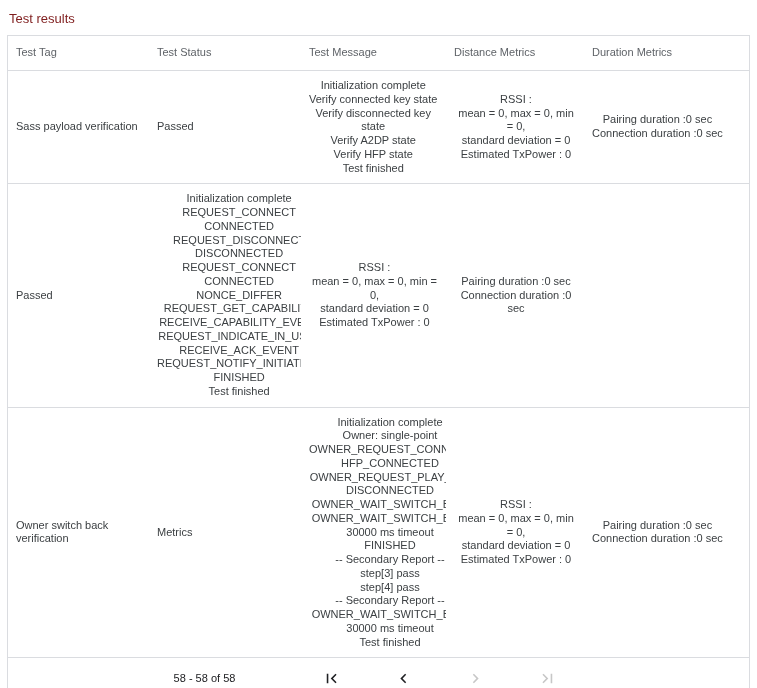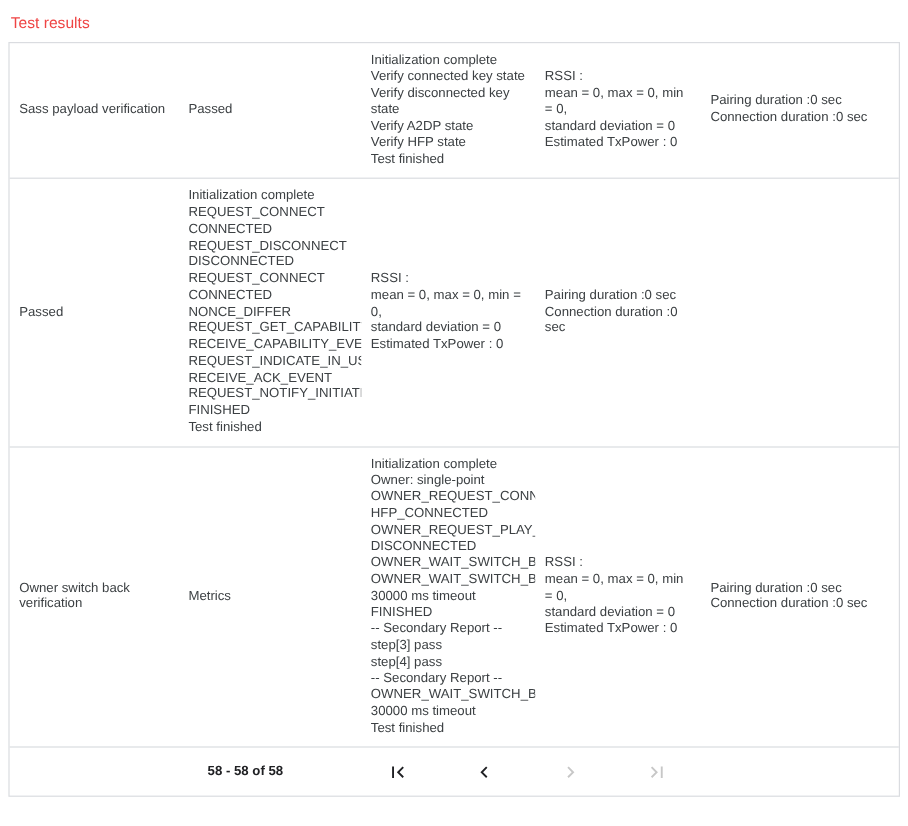--- a/index.html
+++ b/index.html
@@ -7,21 +7,21 @@
   body {
     width: 757px;
     height: 688px;
     background: #ffffff;
     font-family: "Liberation Sans", sans-serif;
     color: #202124;
     overflow: hidden;
   }
   .page-title {
     font-size: 13px;
-    color: #ef4444;
+    color: #7f1d1d;
     padding: 11px 0 9px 9px;
   }
   .results-table {
     margin: 0 7px;
     border: 1px solid #dadce0;
     background: #fff;
   }
   .t-row {
     display: grid;
     grid-template-columns: 141px 152px 145px 138px 1fr;
@@ -36,33 +36,32 @@
     align-items: center;
     color: #3c4043;
     overflow: hidden;
   }
   .header-row .t-cell {
     color: #5f6368;
     height: 34px;
     padding-top: 0;
     padding-bottom: 0;
   }
-  .multiline { white-space: pre-line; }
+  .multiline { white-space: pre-line; text-align: center; }
   .msg-cell .multiline { white-space: pre; }
   .pagination {
     display: flex;
     align-items: center;
     justify-content: center;
     height: 40px;
   }
   .page-range {
     font-size: 11px;
     color: #202124;
     margin-right: 60px;
-    font-weight: bold;
   }
   .pg-btn {
     width: 24px;
     height: 24px;
     border: none;
     background: transparent;
     padding: 0;
     margin: 0 24px;
     display: flex;
     align-items: center;
@@ -73,20 +72,27 @@
   .pg-btn.enabled svg { fill: #202124; }
   .pg-btn.disabled svg { fill: #c7c7c7; cursor: default; }
 </style>
 </head>
 <body>
 
 <div class="page-title">Test results</div>
 
 <div class="results-table">
 
+  <div class="t-row header-row">
+    <div class="t-cell">Test Tag</div>
+    <div class="t-cell">Test Status</div>
+    <div class="t-cell">Test Message</div>
+    <div class="t-cell">Distance Metrics</div>
+    <div class="t-cell">Duration Metrics</div>
+  </div>
 
   <div class="t-row">
     <div class="t-cell">Sass payload verification</div>
     <div class="t-cell">Passed</div>
     <div class="t-cell msg-cell">
         <span class="multiline">Initialization complete
 Verify connected key state
 Verify disconnected key
 state
 Verify A2DP state

